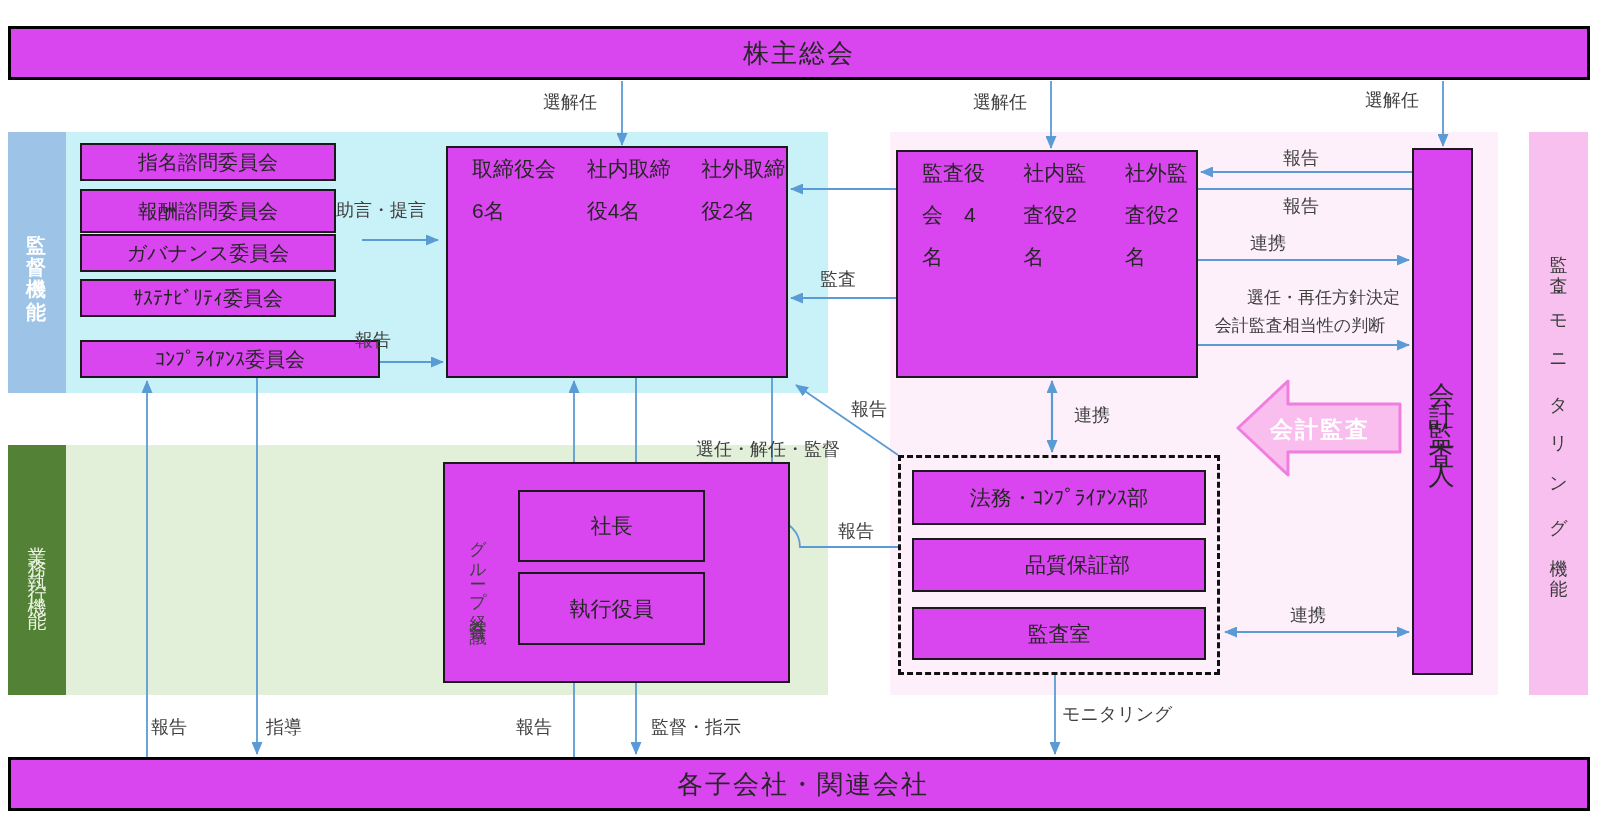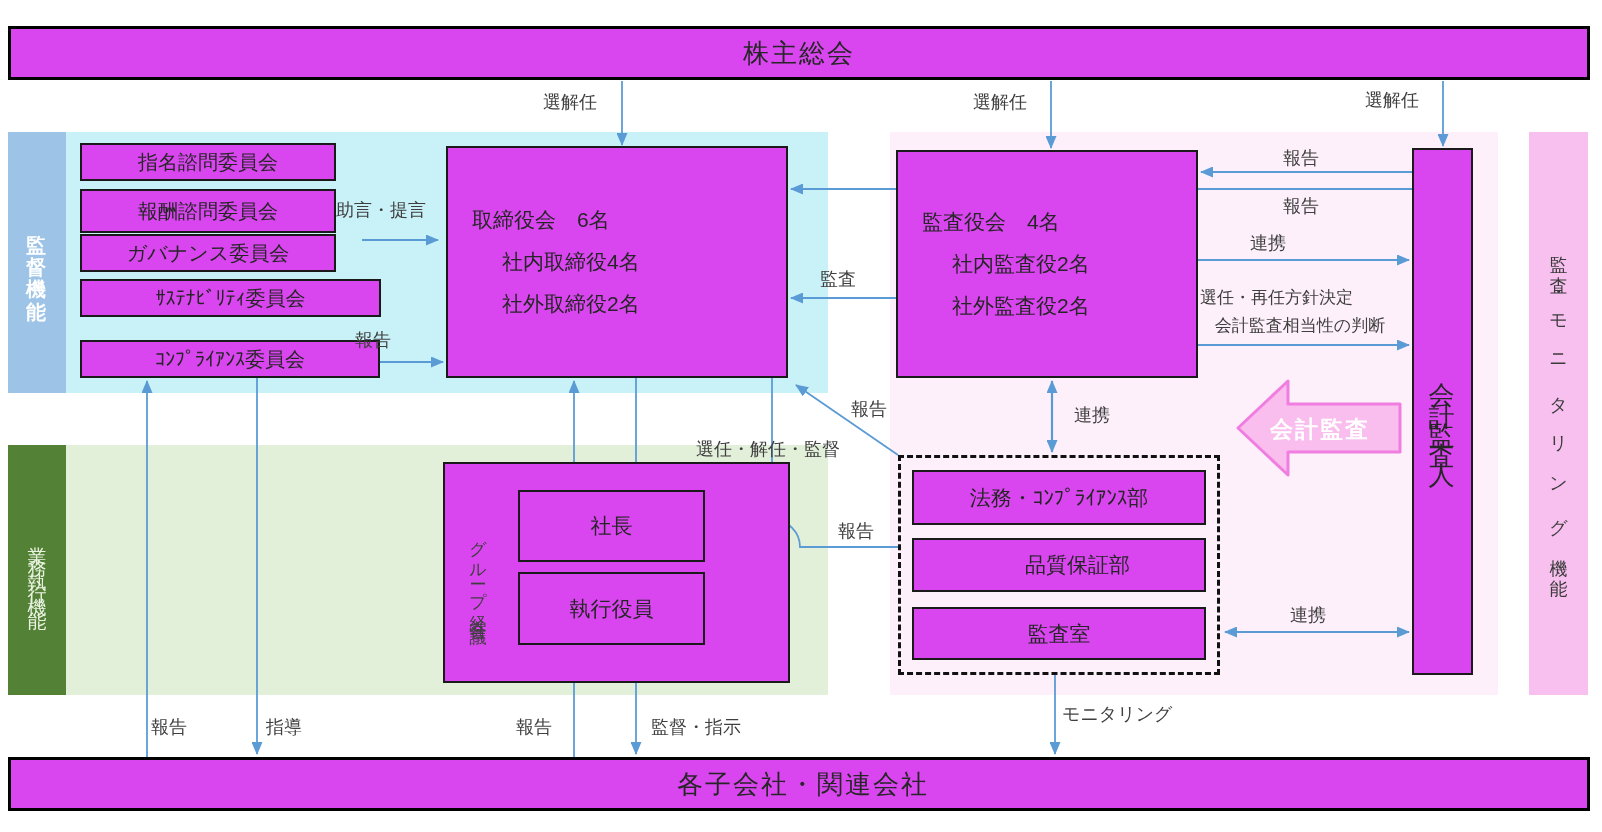--- a/index.html
+++ b/index.html
@@ -17,21 +17,21 @@
   .side-pink{background:#f8c0ef;}
   
   #wires{position:absolute;left:0;top:0;z-index:2;}
   
   .box{position:absolute;z-index:3;background:#d946ef;border:2px solid #1a1a1a;
        display:flex;align-items:center;justify-content:center;box-sizing:border-box;}
   .bar{border-width:3px;border-color:#000;font-size:26px;color:#262626;letter-spacing:2px;}
   .committee{font-size:20px;color:#262626;}
   .dashed{position:absolute;z-index:3;border:3px dashed #111;box-sizing:border-box;background:transparent;}
   .dept{font-size:21px;color:#262626;}
-  .bigbox{flex-direction:column;align-items:flex-start;justify-content:center;
+  .bigbox{align-items:flex-start;justify-content:center;
           font-size:21px;color:#262626;line-height:42px;padding-left:24px;}
   .bigbox .indent{margin-left:30px;}
   
   .vwrap{position:absolute;z-index:4;display:flex;align-items:center;justify-content:center;box-sizing:border-box;}
   .vtext{writing-mode:vertical-rl;}
   .v-blue{color:#ffffff;font-weight:bold;font-size:20px;letter-spacing:22px;}
   .v-green{color:#eaf3e2;font-size:19px;letter-spacing:13px;}
   .v-pink{color:#3b3b3b;font-size:18px;letter-spacing:20px;}
   .v-acct{color:#262626;font-size:26px;letter-spacing:20px;}
   .v-group{color:#3f3f3f;font-size:17px;letter-spacing:4px;}
@@ -103,21 +103,21 @@
 
   <div class="box committee" style="left:80px;top:143px;width:256px;height:38px;">
     <span>指名諮問委員会</span>
   </div>
   <div class="box committee" style="left:80px;top:189px;width:256px;height:44px;">
     <span>報酬諮問委員会</span>
   </div>
   <div class="box committee" style="left:80px;top:234px;width:256px;height:38px;">
     <span>ガバナンス委員会</span>
   </div>
-  <div class="box committee" style="left:80px;top:279px;width:301px;height:38px;">
+  <div class="box committee" style="left:80px;top:279px;width:256px;height:38px;">
     <span>ｻｽﾃﾅﾋﾞﾘﾃｨ委員会</span>
   </div>
   <div class="box committee" style="left:80px;top:340px;width:300px;height:38px;">
     <span>ｺﾝﾌﾟﾗｲｱﾝｽ委員会</span>
   </div>
 
   <div class="box bigbox" style="left:446px;top:146px;width:342px;height:232px;">
     <div>取締役会　6名</div>
     <div class="indent">社内取締役4名</div>
     <div class="indent">社外取締役2名</div>
@@ -157,21 +157,21 @@
 
   <div class="lbl" style="left:543px;top:90px;">選解任</div>
   <div class="lbl" style="left:973px;top:90px;">選解任</div>
   <div class="lbl" style="left:1365px;top:88px;">選解任</div>
   <div class="lbl" style="left:336px;top:198px;">助言・提言</div>
   <div class="lbl" style="left:355px;top:328px;">報告</div>
   <div class="lbl" style="left:820px;top:267px;">監査</div>
   <div class="lbl" style="left:1283px;top:146px;">報告</div>
   <div class="lbl" style="left:1283px;top:194px;">報告</div>
   <div class="lbl" style="left:1250px;top:231px;">連携</div>
-  <div class="lbl lbl-sm" style="left:1200px;top:286px;width:200px;text-align:left;">選任・再任方針決定</div>
+  <div class="lbl lbl-sm" style="left:1200px;top:286px;width:200px;text-align:right;">選任・再任方針決定</div>
   <div class="lbl lbl-sm" style="left:1200px;top:314px;width:200px;text-align:center;">会計監査相当性の判断</div>
   <div class="lbl lbl-arrow" style="left:1250px;top:414px;width:140px;">会計監査</div>
   <div class="lbl" style="left:851px;top:397px;">報告</div>
   <div class="lbl" style="left:1074px;top:403px;">連携</div>
   <div class="lbl" style="left:696px;top:437px;">選任・解任・監督</div>
   <div class="lbl" style="left:838px;top:519px;">報告</div>
   <div class="lbl" style="left:1290px;top:603px;">連携</div>
   <div class="lbl" style="left:1062px;top:702px;">モニタリング</div>
   <div class="lbl" style="left:151px;top:715px;">報告</div>
   <div class="lbl" style="left:266px;top:715px;">指導</div>

